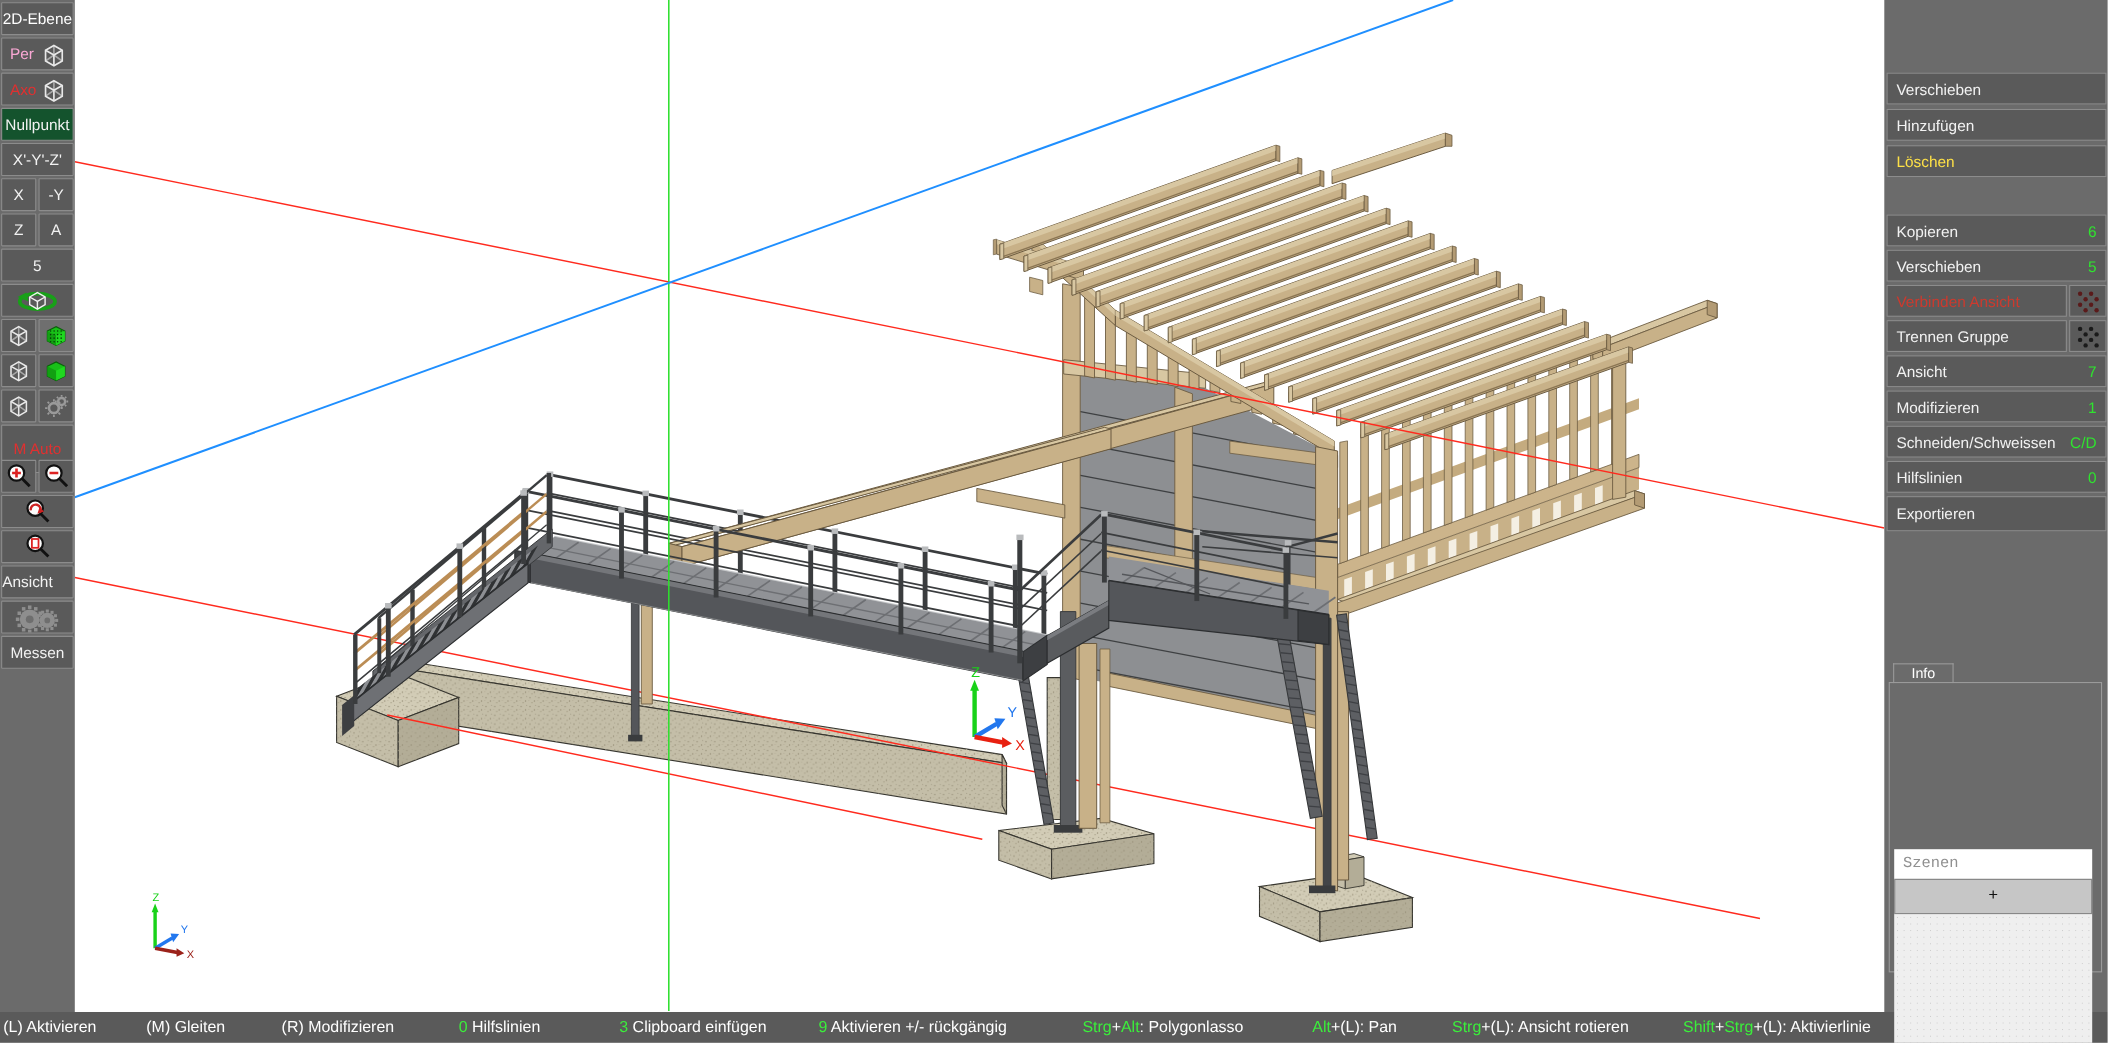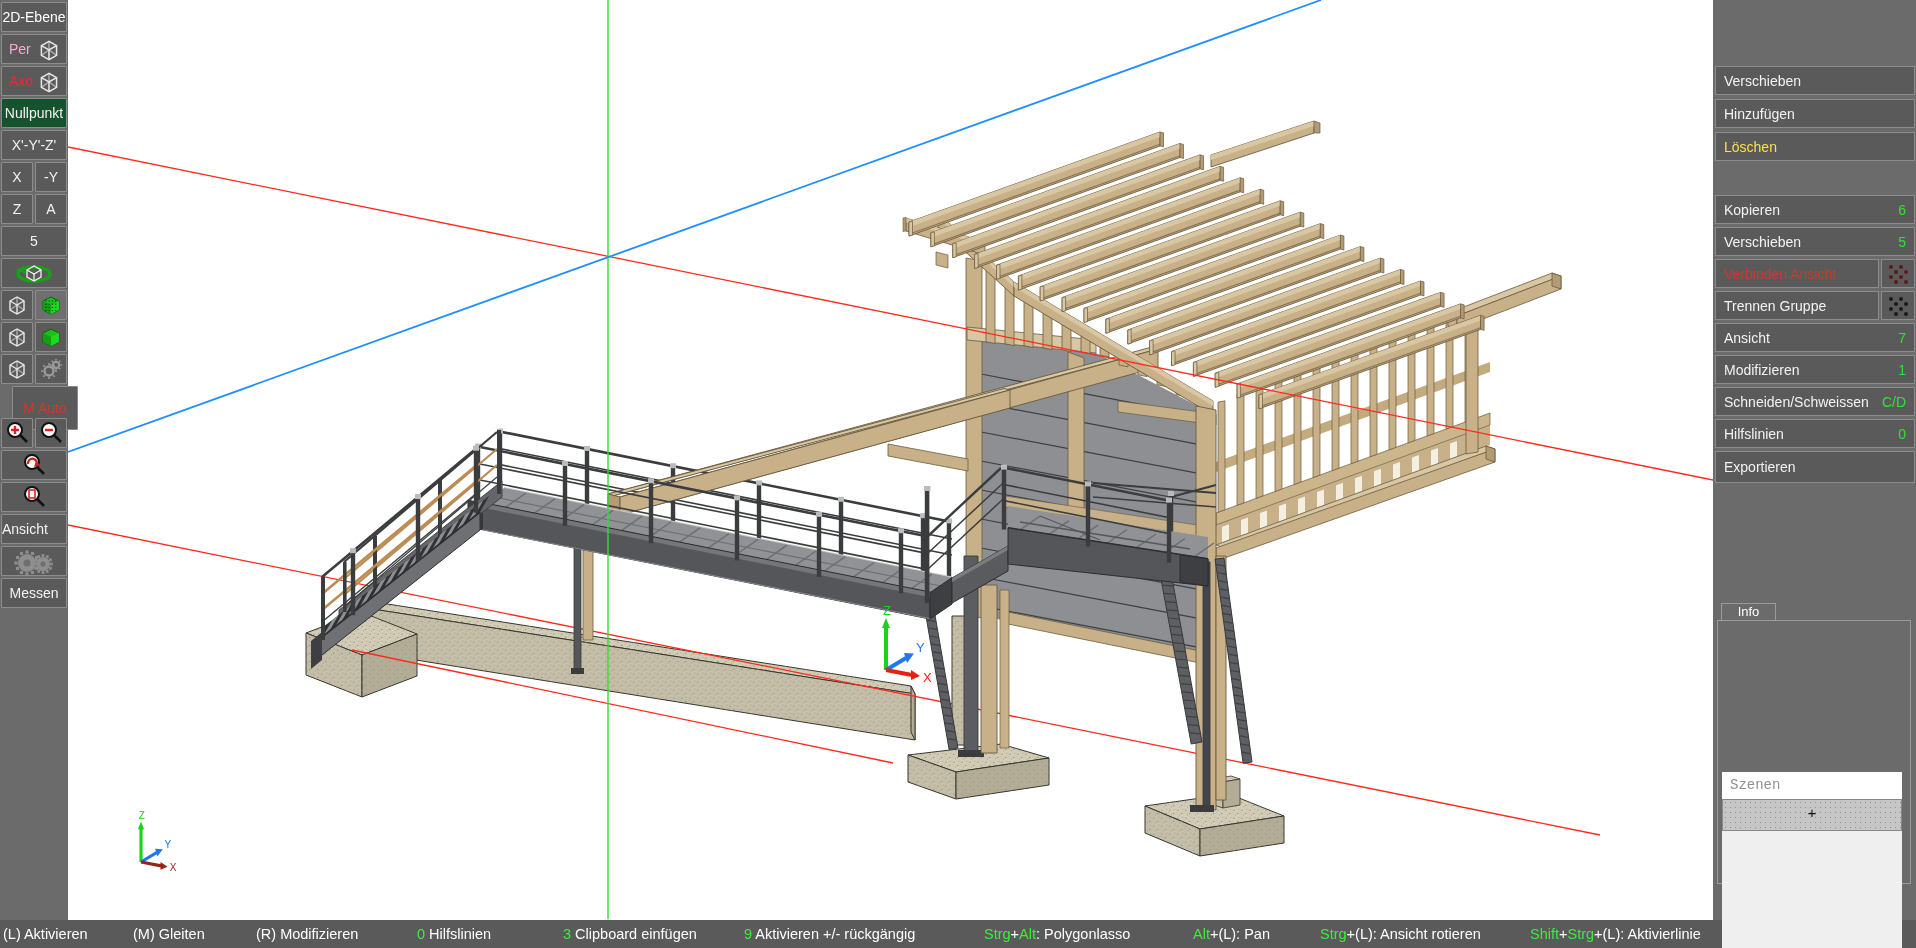--- a/index.html
+++ b/index.html
@@ -620,21 +620,21 @@
             <line x1="20.1" y1="11.1" x2="21.2" y2="12.2"></line>
             <line x1="17.0" y1="12.4" x2="17.0" y2="14.0"></line>
             <line x1="13.9" y1="11.1" x2="12.8" y2="12.2"></line>
             <line x1="12.6" y1="8.0" x2="11.0" y2="8.0"></line>
             <line x1="13.9" y1="4.9" x2="12.7" y2="3.8"></line>
             <line x1="17.0" y1="3.6" x2="17.0" y2="2.0"></line>
             <line x1="20.1" y1="4.9" x2="21.2" y2="3.7"></line>
           </g>
         </svg></div>
     </div>
-    <div class="lb" style="left:12px;top:386px;width:66px;height:44px;background:#5a5a5a">
+    <div class="lb" style="left:1px;top:386px;width:66px;height:44px;background:#5a5a5a">
       <div style="width:100%;text-align:center;font-size:14px;color:#e03030;white-space:nowrap">M Auto</div>
     </div>
     <div class="lb" style="left:1px;top:418px;width:32px;height:30px;background:#5a5a5a">
       <div style="width:100%;text-align:center"><svg width="26" height="26" viewBox="0 0 26 26" style="vertical-align:middle">
           <circle cx="11" cy="10" r="7" fill="#fdfdfd" stroke="#111" stroke-width="2"></circle>
           <line x1="16" y1="15" x2="23" y2="22" stroke="#111" stroke-width="2.6"></line>
           <line x1="7" y1="10" x2="15" y2="10" stroke="#d22" stroke-width="2.4"></line>
           <line x1="11" y1="6" x2="11" y2="14" stroke="#d22" stroke-width="2.4"></line>
         </svg></div>
     </div>

